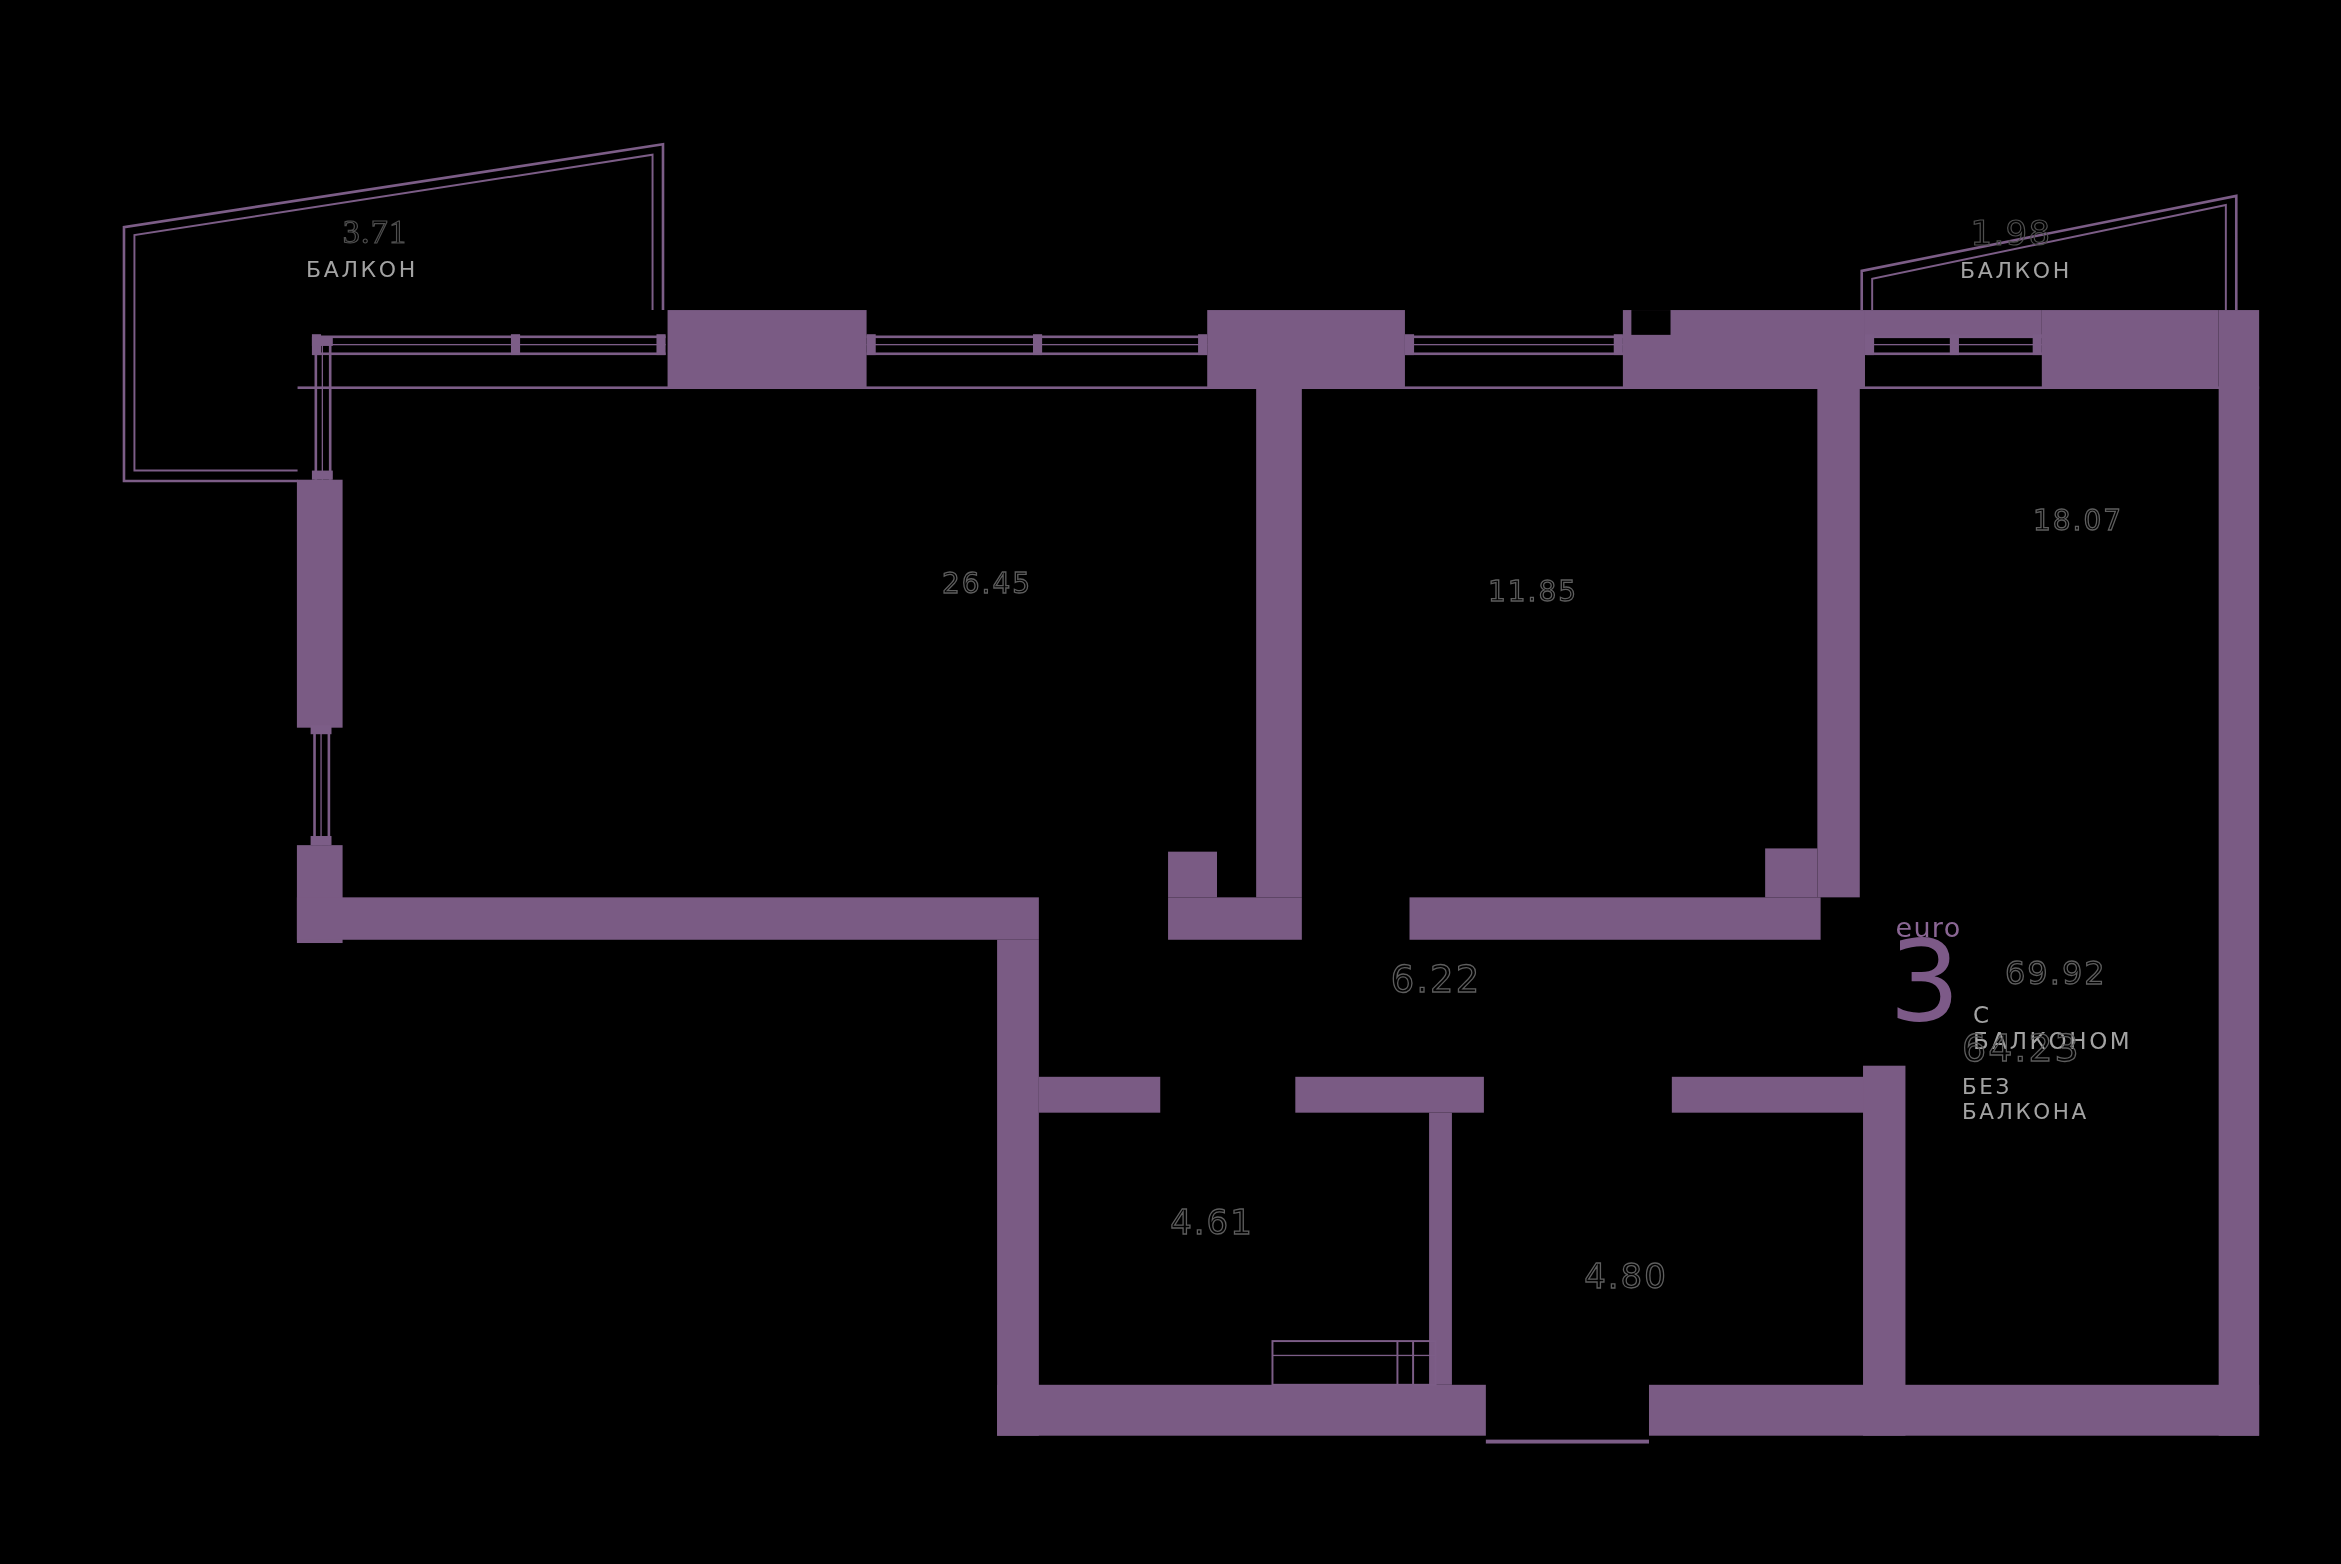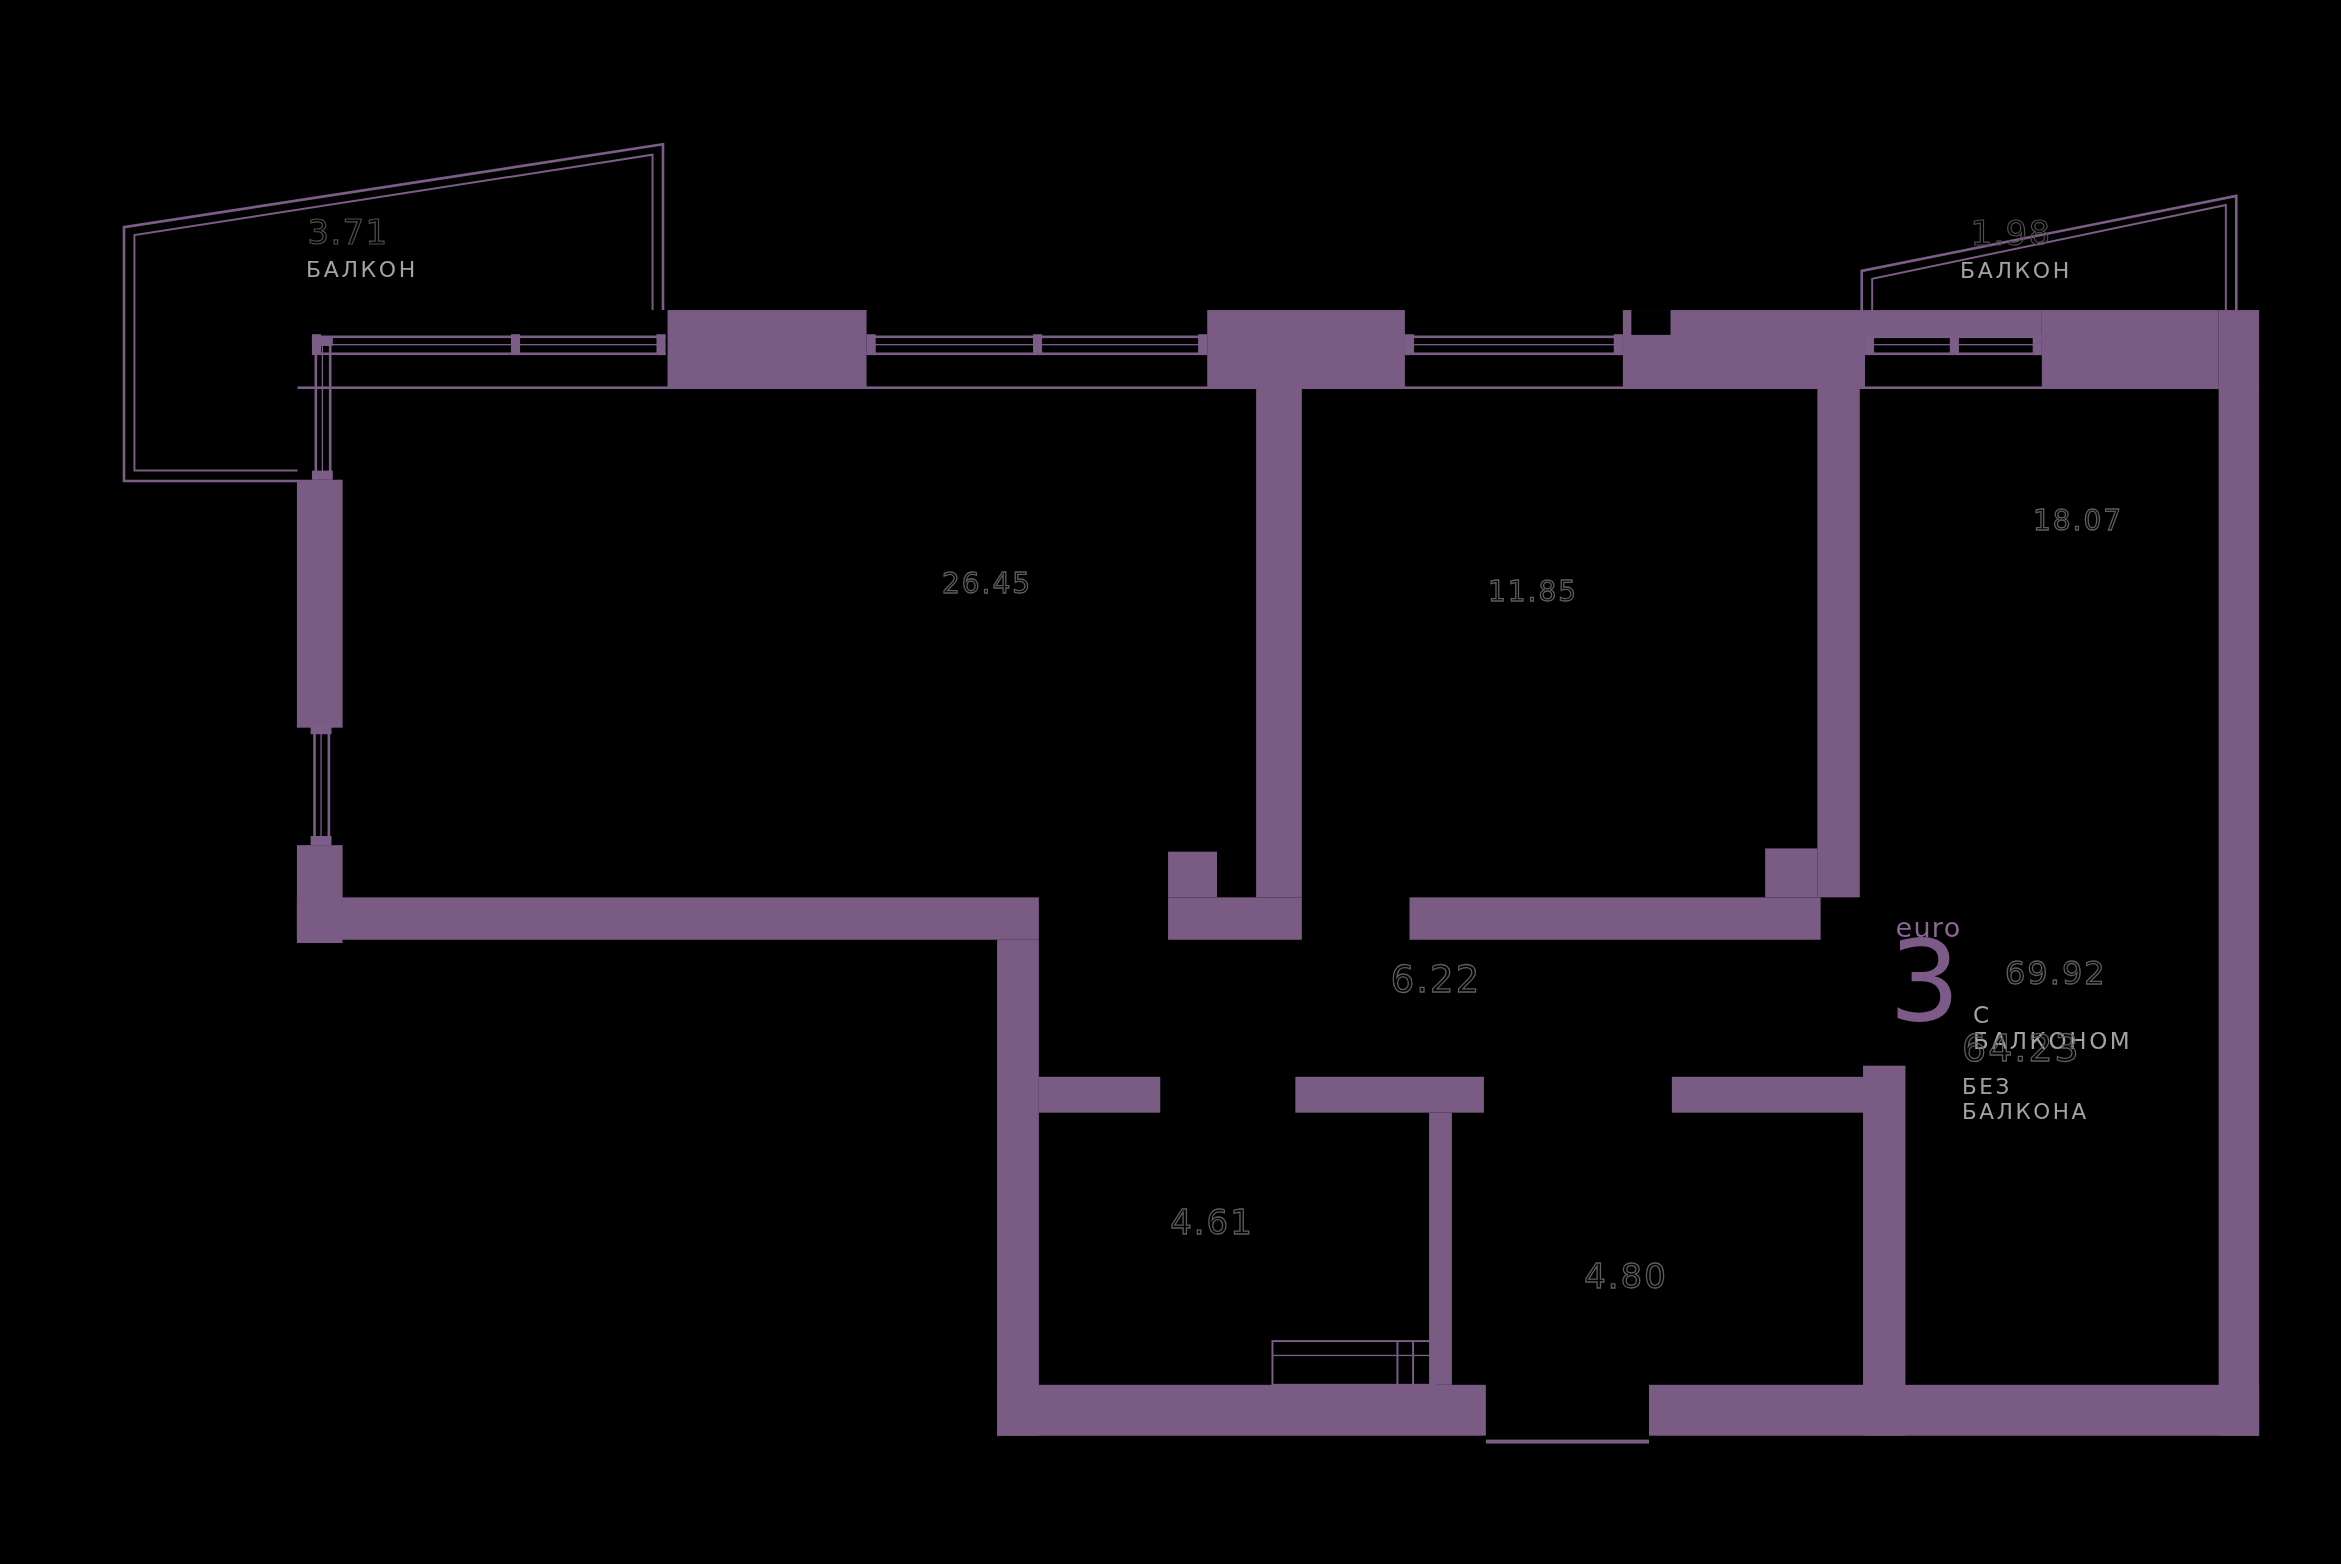--- a/index.html
+++ b/index.html
@@ -123,21 +123,21 @@
     </g>
 
     <g>
       <rect x="1950" y="2055" width="250" height="67" fill="none" stroke="#7c5d87" stroke-width="3"></rect>
       <rect x="1950" y="2076" width="250" height="2" fill="#7c5d87"></rect>
       <rect x="2140" y="2055" width="3" height="67" fill="#7c5d87"></rect>
       <rect x="2164" y="2055" width="3" height="67" fill="#7c5d87"></rect>
     </g>
   </svg>
 
-  <div class="lbl num-outline-dim fs52" style="left:348px;top:232px;">3.71</div>
+  <div class="lbl num-outline-dim fs52" style="left:375px;top:232px;font-family:Liberation Serif, serif;">3.71</div>
   <div class="lbl purple-caps fs34" style="left:362px;top:269px;">БАЛКОН</div>
   <div class="lbl num-outline-dim fs52" style="left:2011px;top:233px;">1.98</div>
   <div class="lbl purple-caps fs34" style="left:2016px;top:270px;">БАЛКОН</div>
 
   <div class="lbl num-outline fs64" style="left:987px;top:583px;">26.45</div>
   <div class="lbl num-outline fs64" style="left:1533px;top:591px;">11.85</div>
   <div class="lbl num-outline fs64" style="left:2078px;top:520px;">18.07</div>
   <div class="lbl num-outline fs56" style="left:1436px;top:979px;">6.22</div>
   <div class="lbl num-outline fs52" style="left:1212px;top:1222px;">4.61</div>
   <div class="lbl num-outline fs52" style="left:1626px;top:1276px;">4.80</div>

